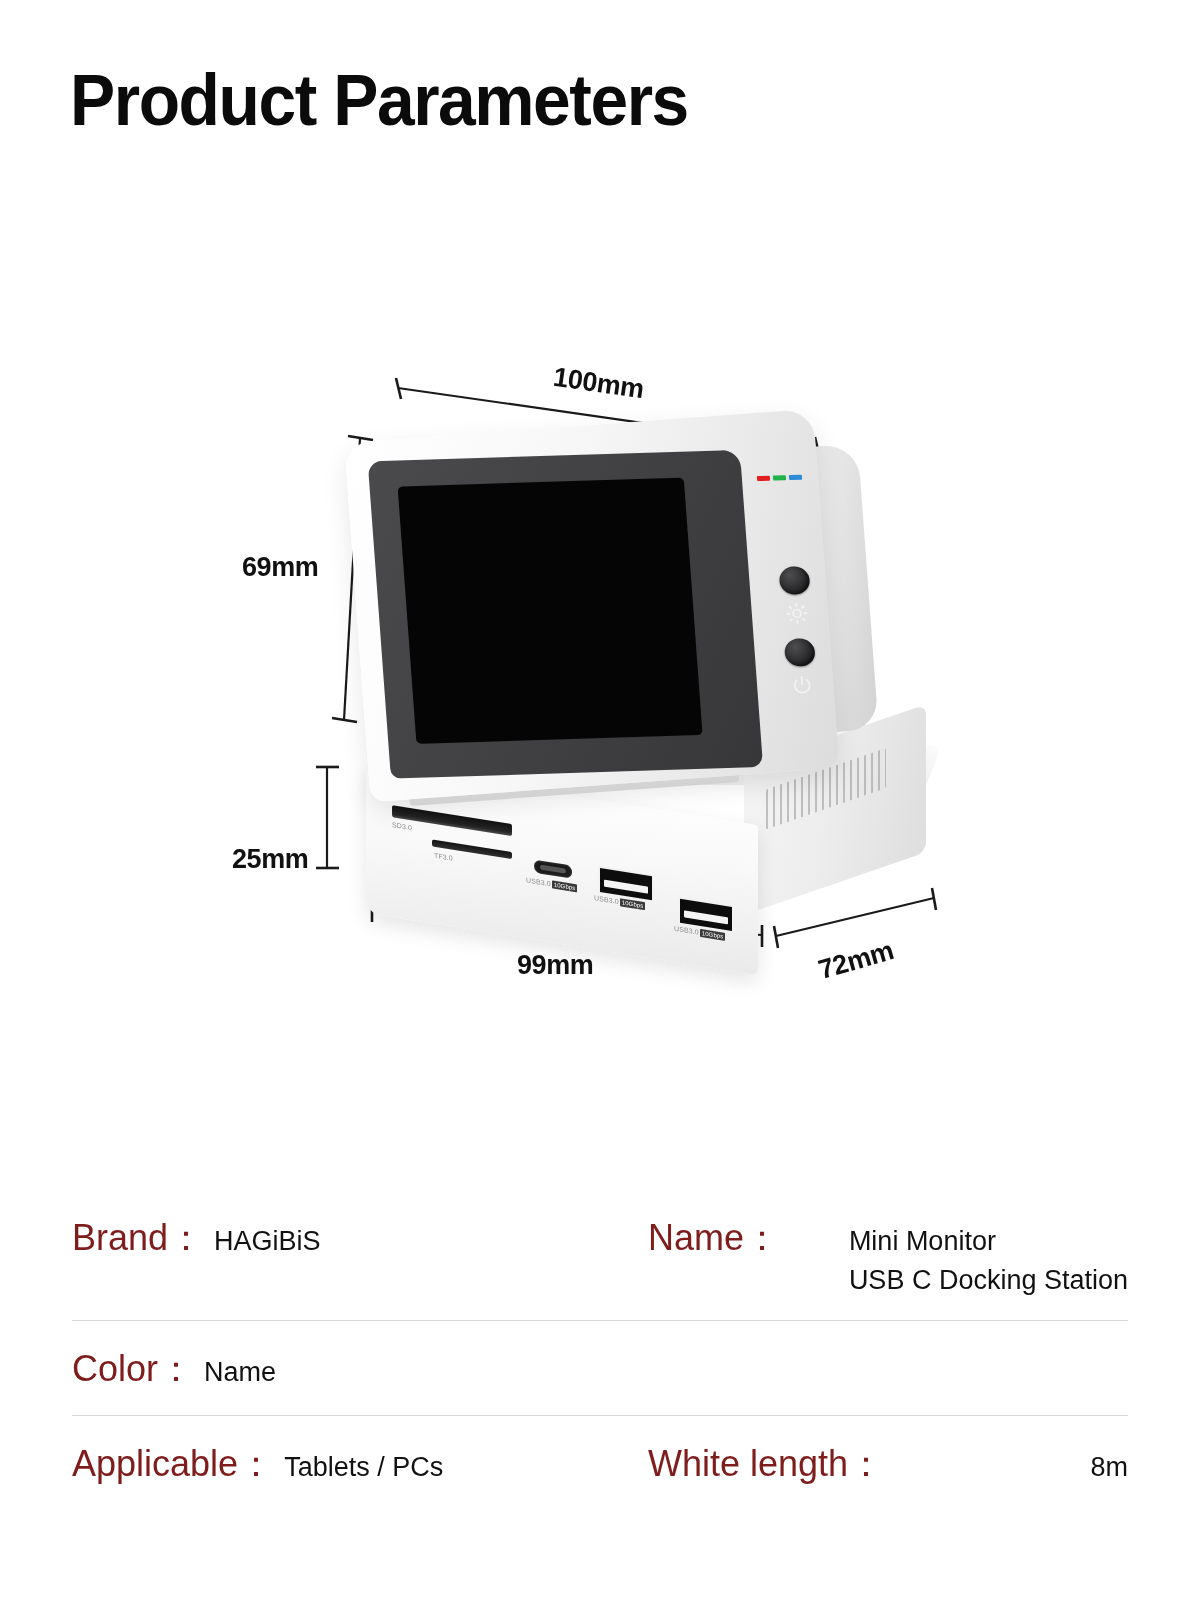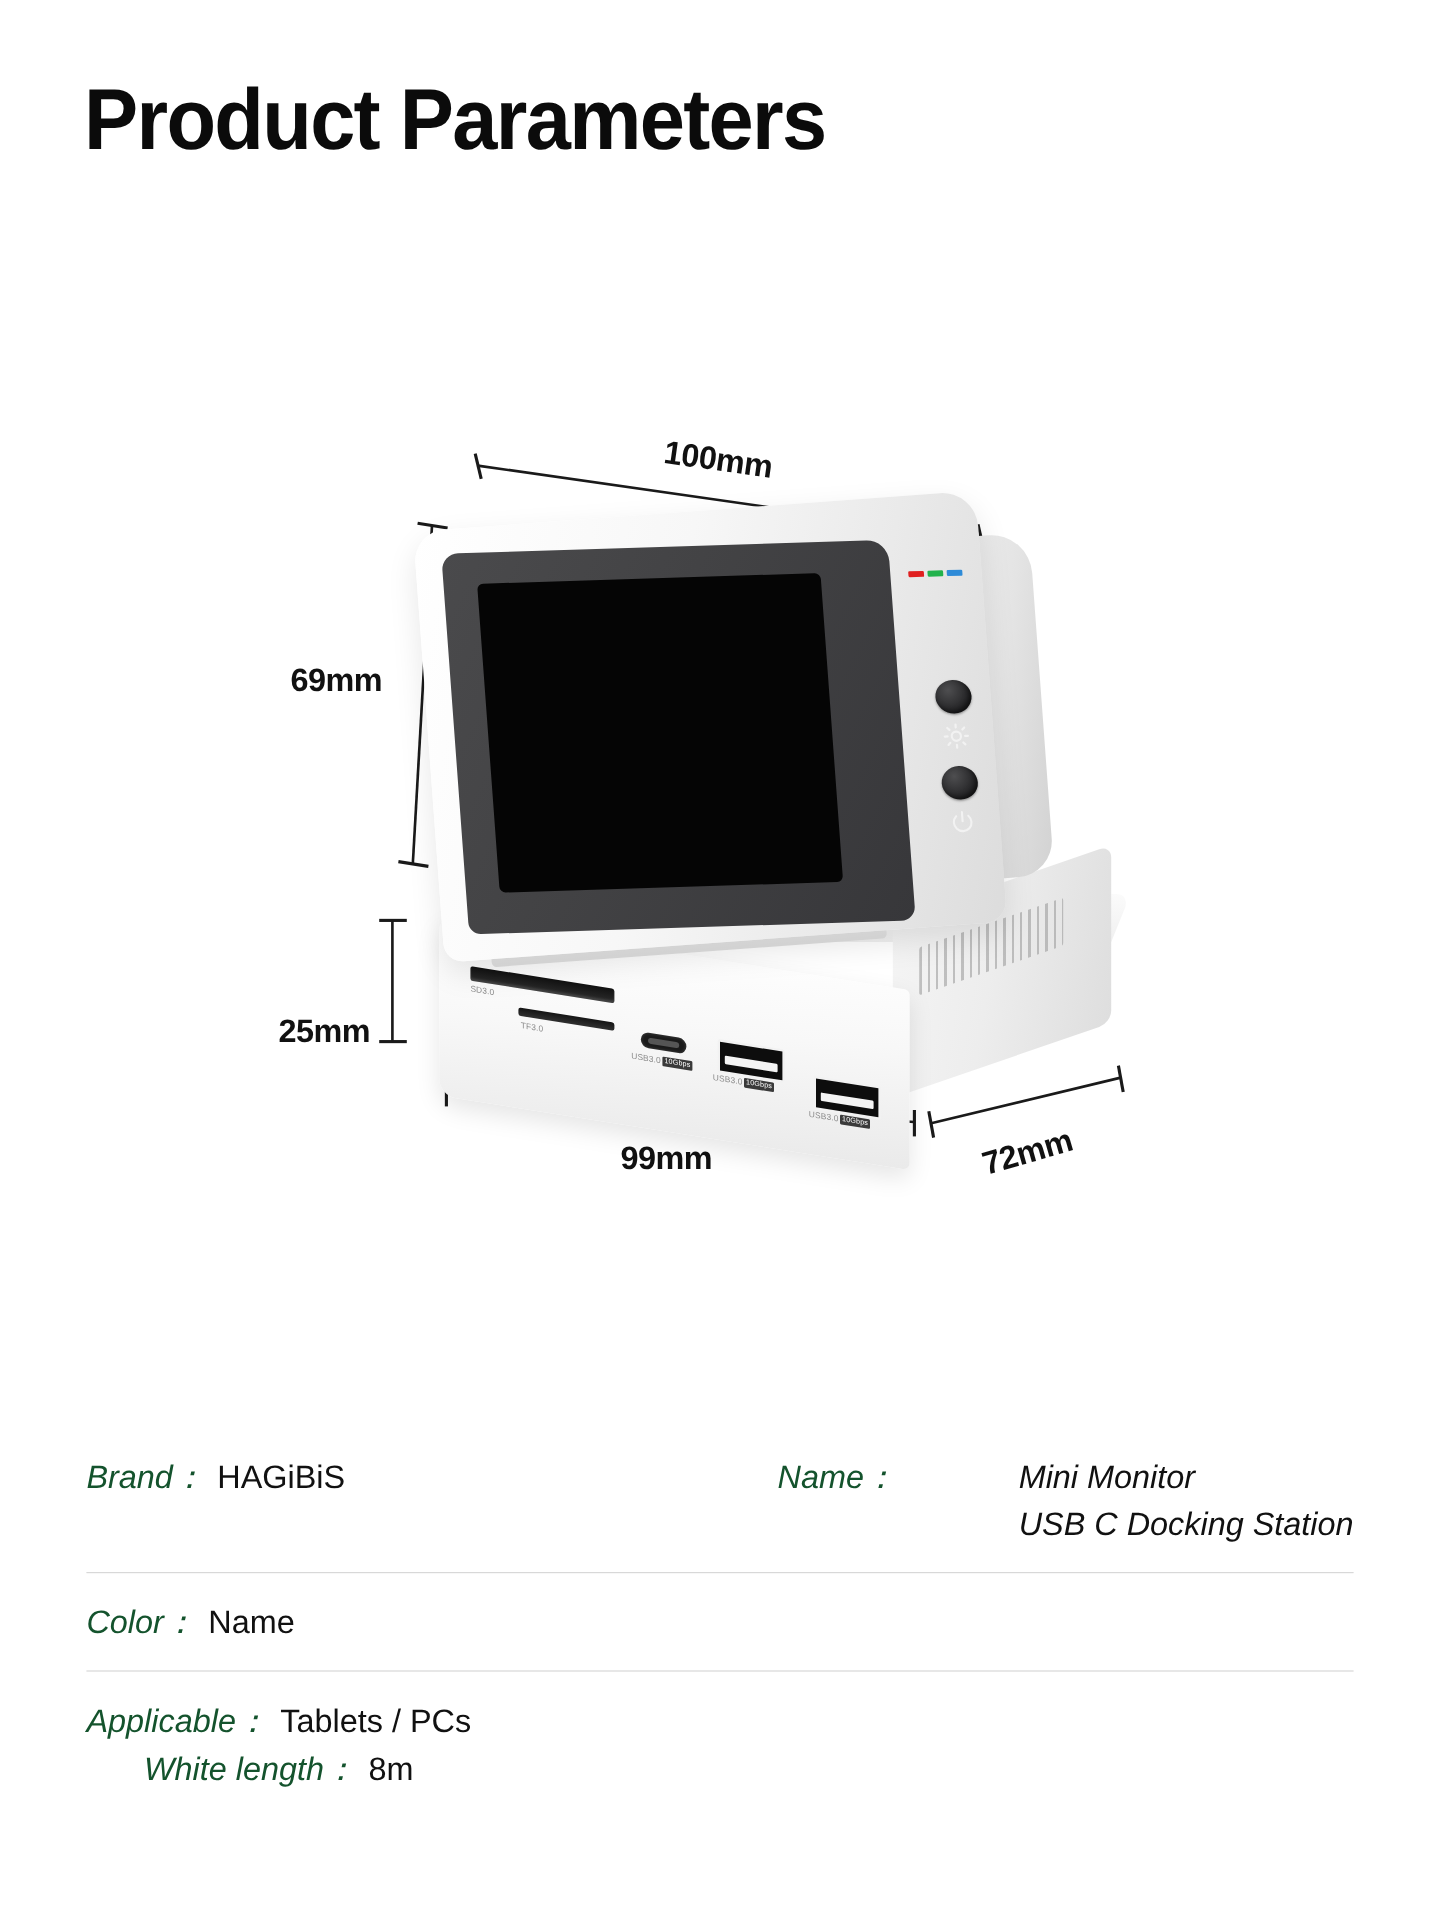--- a/index.html
+++ b/index.html
@@ -271,36 +271,34 @@
     top: 1190px;
     width: 1056px;
   }
   .spec-row {
     display: flex;
     align-items: flex-start;
     padding: 22px 0 20px 0;
   }
   .spec-row + .spec-row {
     border-top: 1px solid #d8d8d8;
-    flex-direction: column;
   }
   .spec-cell {
     display: flex;
     align-items: baseline;
     flex: 0 0 50%;
     box-sizing: border-box;
   }
   .spec-cell.right { padding-left: 48px; justify-content: space-between; }
   .spec-label {
-    font-size: 27px;
-    color: #14532d;
+    font-size: 36px;
+    color: #7f1d1d;
     white-space: nowrap;
     margin-right: 10px;
     line-height: 1.45;
-    font-style: italic;
   }
   .spec-value {
     font-size: 27px;
     color: #111111;
     line-height: 1.45;
   }
 </style>
 </head>
 <body>
 
@@ -417,21 +415,21 @@
 
 <div class="spec-table">
 
   <div class="spec-row">
     <div class="spec-cell">
       <span class="spec-label">Brand：</span>
       <span class="spec-value">HAGiBiS</span>
     </div>
     <div class="spec-cell right">
       <span class="spec-label">Name：</span>
-      <span class="spec-value" style="white-space:pre-line;font-style:italic;">Mini Monitor
+      <span class="spec-value" style="white-space:pre-line;">Mini Monitor
 USB C Docking Station</span>
     </div>
   </div>
 
   <div class="spec-row">
     <div class="spec-cell">
       <span class="spec-label">Color：</span>
       <span class="spec-value">Name</span>
     </div>
   </div>

